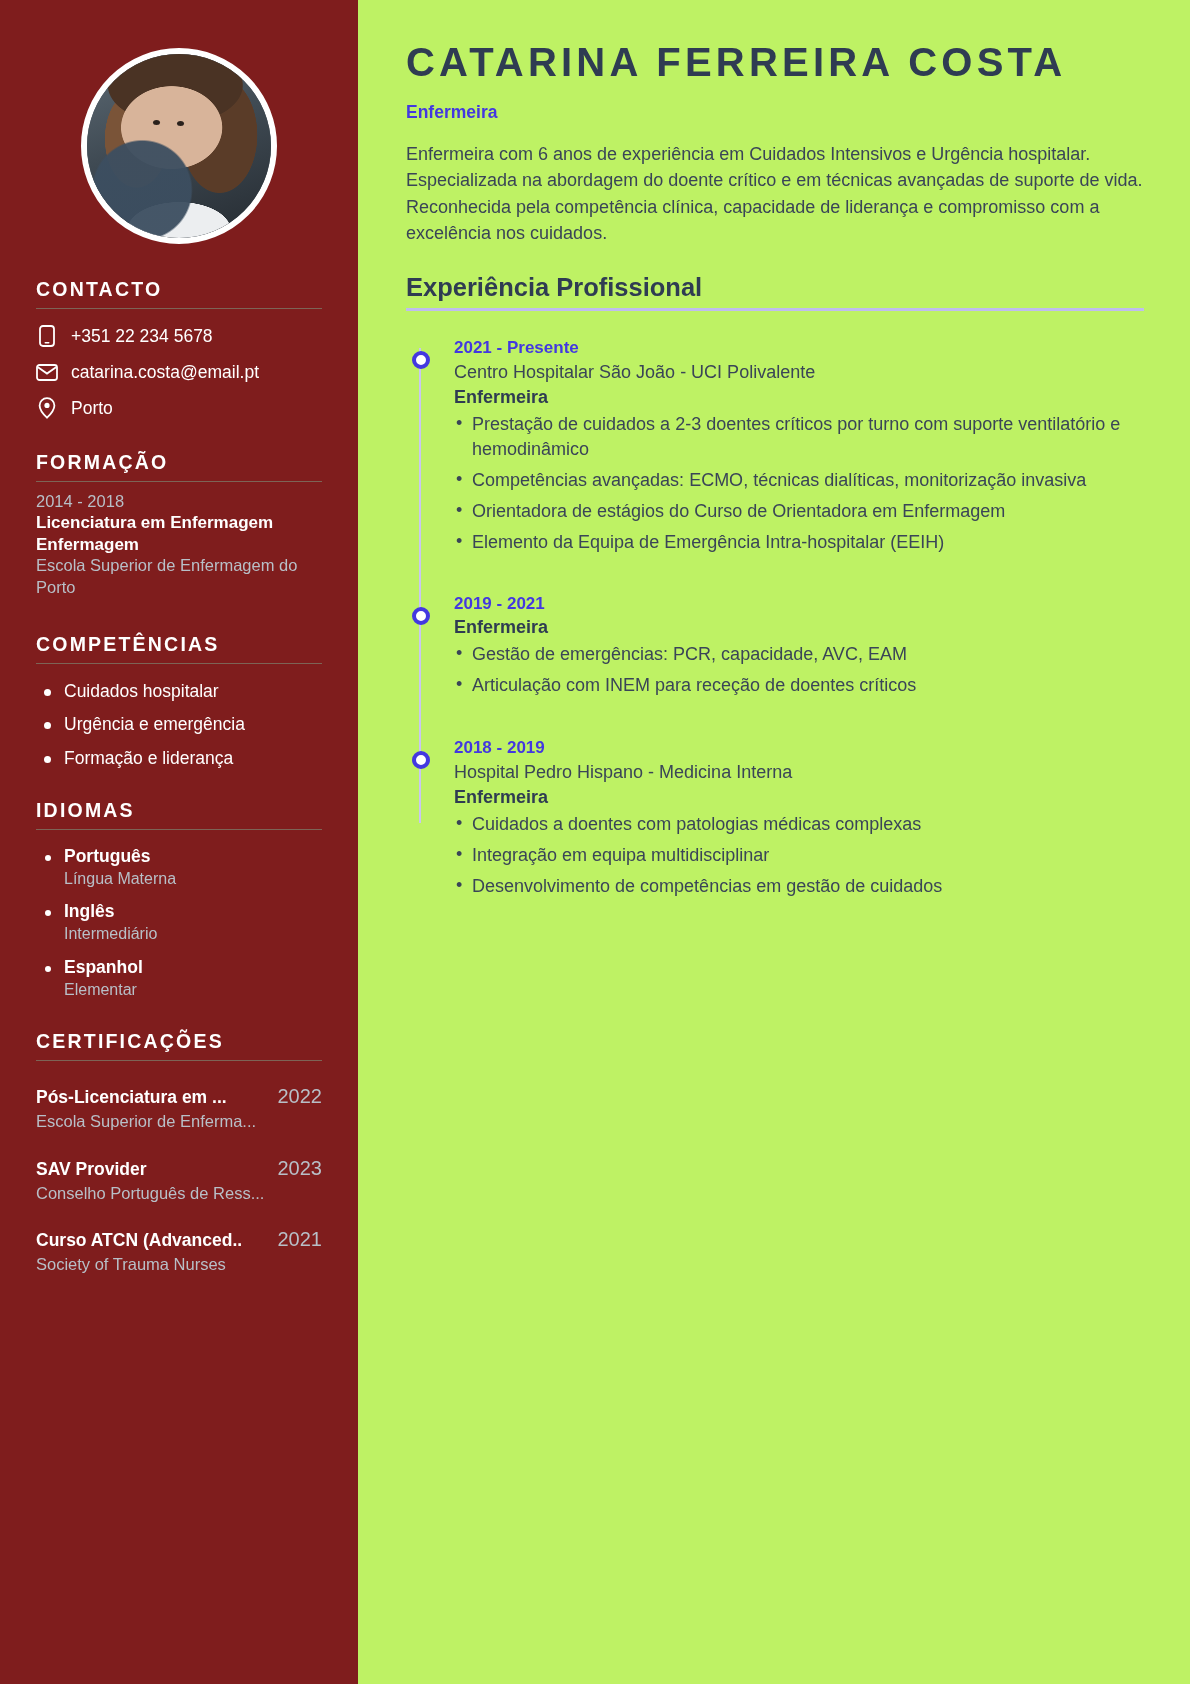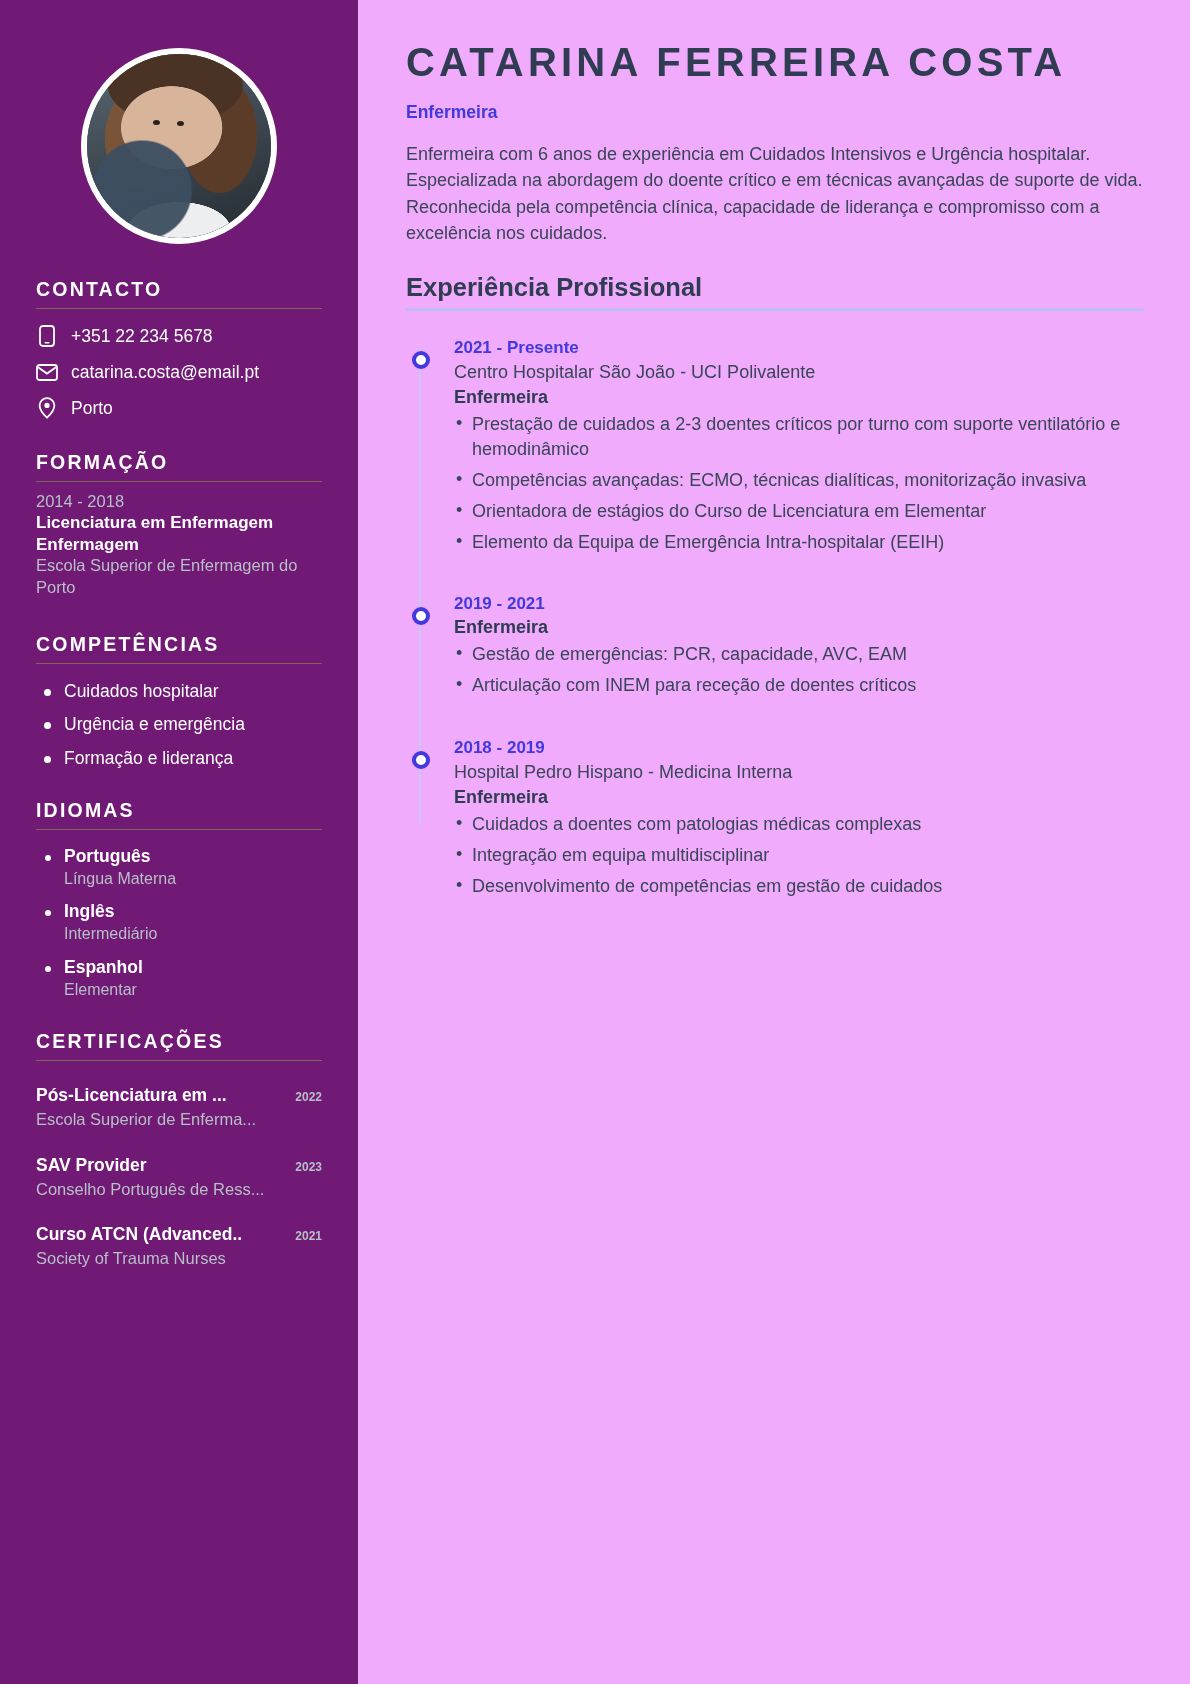--- a/index.html
+++ b/index.html
@@ -19,21 +19,21 @@
     height: 1684px;
     display: flex;
     background: #ffffff;
     overflow: hidden;
   }
 
   
   .sidebar {
     width: 358px;
     min-width: 358px;
-    background: #701a75;
+    background: #7f1d1d;
     color: #ffffff;
     padding: 0 0 40px 0;
     box-sizing: border-box;
     position: relative;
   }
 
   .photo-wrap {
     display: flex;
     justify-content: center;
     padding-top: 48px;
@@ -183,40 +183,39 @@
     margin-top: 24px;
   }
   .cert-name {
     font-size: 17.5px;
     font-weight: 700;
     color: #ffffff;
     white-space: nowrap;
     overflow: hidden;
   }
   .cert-year {
-    font-size: 12px;
+    font-size: 20px;
     color: #b8bfc7;
     flex: 0 0 auto;
-    font-weight: bold;
   }
   .cert-org {
     font-size: 16.5px;
     color: #b8bfc7;
     line-height: 1.35;
     margin-top: 2px;
     white-space: nowrap;
     overflow: hidden;
   }
 
   
   .main {
     flex: 1;
     padding: 40px 46px 40px 48px;
     box-sizing: border-box;
-    background: #f0abfc;
+    background: #bef264;
   }
   .name-title {
     font-size: 40px;
     font-weight: 700;
     letter-spacing: 4.2px;
     color: #2f3c52;
     margin: 0 0 18px 0;
     line-height: 1.1;
     white-space: nowrap;
   }
@@ -440,21 +439,21 @@
     <div class="timeline">
 
       <div class="tl-item">
         <span class="tl-dot"></span>
         <div class="tl-date">2021 - Presente</div>
         <div class="tl-company">Centro Hospitalar São João - UCI Polivalente</div>
         <div class="tl-role">Enfermeira</div>
         <ul class="tl-bullets">
           <li>Prestação de cuidados a 2-3 doentes críticos por turno com suporte ventilatório e hemodinâmico</li>
           <li>Competências avançadas: ECMO, técnicas dialíticas, monitorização invasiva</li>
-          <li>Orientadora de estágios do Curso de Licenciatura em Elementar</li>
+          <li>Orientadora de estágios do Curso de Orientadora em Enfermagem</li>
           <li>Elemento da Equipa de Emergência Intra-hospitalar (EEIH)</li>
         </ul>
       </div>
 
       <div class="tl-item">
         <span class="tl-dot"></span>
         <div class="tl-date">2019 - 2021</div>
         <div class="tl-role">Enfermeira</div>
         <ul class="tl-bullets">
           <li>Gestão de emergências: PCR, capacidade, AVC, EAM</li>

